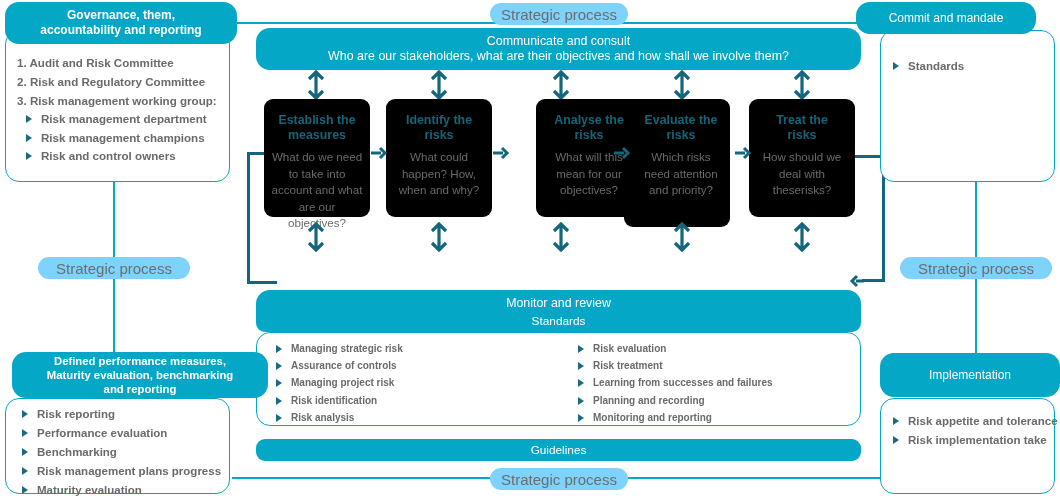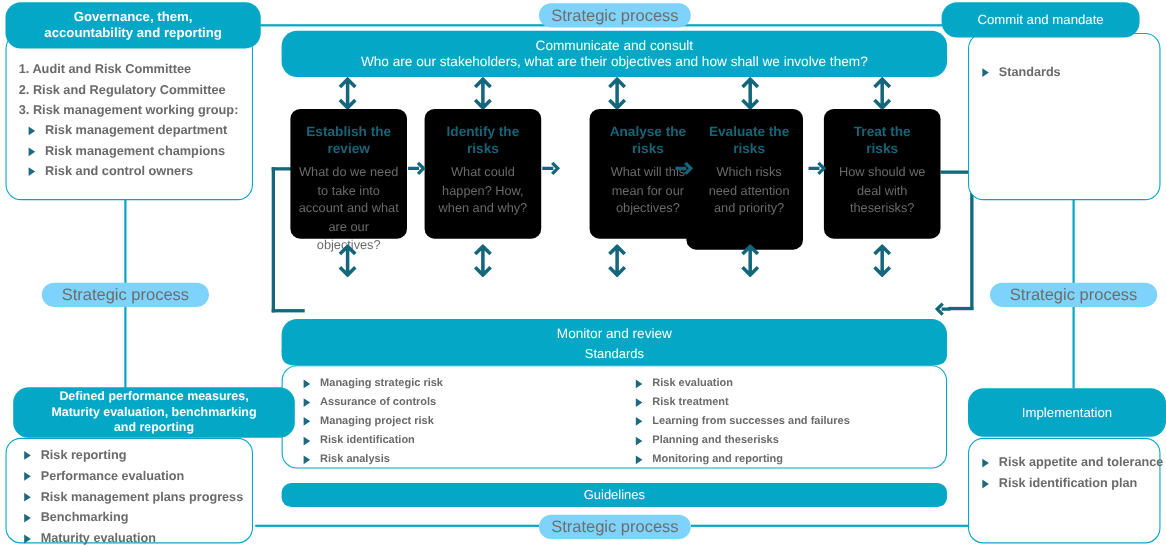--- a/index.html
+++ b/index.html
@@ -137,21 +137,21 @@
   <svg class="ico" style="left:671px;top:70px;" width="22" height="30" viewBox="0 0 22 30">
     <path d="M11 2 L11 28 M4 9 L11 2 L18 9 M4 21 L11 28 L18 21" fill="none" stroke="#13667b" stroke-width="3.2"></path>
   </svg>
   <svg class="ico" style="left:791px;top:70px;" width="22" height="30" viewBox="0 0 22 30">
     <path d="M11 2 L11 28 M4 9 L11 2 L18 9 M4 21 L11 28 L18 21" fill="none" stroke="#13667b" stroke-width="3.2"></path>
   </svg>
 
   <div class="step" style="left:264px;top:99px;width:106px;height:118px;">
     <div class="head">
       <span class="ln">Establish the</span><br>
-      <span class="ln">review</span>
+      <span class="ln">measures</span>
     </div>
     <div class="body">What do we need to take into account and what are our objectives?</div>
   </div>
 
   <div class="step" style="left:386px;top:99px;width:106px;height:118px;">
     <div class="head">
       <span class="ln">Identify the</span><br>
       <span class="ln">risks</span>
     </div>
     <div class="body">What could happen? How, when and why?</div>
@@ -230,49 +230,49 @@
     <li>Managing strategic risk</li>
     <li>Assurance of controls</li>
     <li>Managing project risk</li>
     <li>Risk identification</li>
     <li>Risk analysis</li>
   </ul>
   <ul class="stdcol" style="left:578px;top:340px;width:290px;">
     <li>Risk evaluation</li>
     <li>Risk treatment</li>
     <li>Learning from successes and failures</li>
-    <li>Planning and theserisks</li>
+    <li>Planning and recording</li>
     <li>Monitoring and reporting</li>
   </ul>
 
   <div class="teal-bar" style="left:256px;top:439px;width:605px;height:22px;font-size:11.8px;border-radius:9px;">
     <span class="ln">Guidelines</span>
   </div>
 
   <div class="pill" style="left:490px;top:468px;width:138px;height:22px;">
     <span>Strategic process</span>
   </div>
 
   <div class="panel" style="left:5px;top:398px;width:225px;height:96px;"></div>
   <div class="teal-bar" style="left:12px;top:352px;width:256px;height:46px;font-size:11.3px;font-weight:bold;">
     <span class="ln">Defined performance measures,</span>
     <span class="ln">Maturity evaluation, benchmarking</span>
     <span class="ln">and reporting</span>
   </div>
   <ul class="blist" style="left:22px;top:405px;width:210px;">
     <li>Risk reporting</li>
     <li>Performance evaluation</li>
+    <li>Benchmarking</li>
     <li>Risk management plans progress</li>
-    <li>Benchmarking</li>
     <li>Maturity evaluation</li>
 
   </ul>
 
   <div class="panel" style="left:880px;top:398px;width:175px;height:96px;"></div>
   <div class="teal-bar" style="left:880px;top:353px;width:180px;height:44px;font-size:12px;">
     <span class="ln">Implementation</span>
   </div>
   <ul class="blist" style="left:893px;top:412px;width:165px;">
     <li>Risk appetite and tolerance</li>
-    <li>Risk identification plan</li>
+    <li>Risk implementation take</li>
   </ul>
 
 </div>
 
 </body></html>

